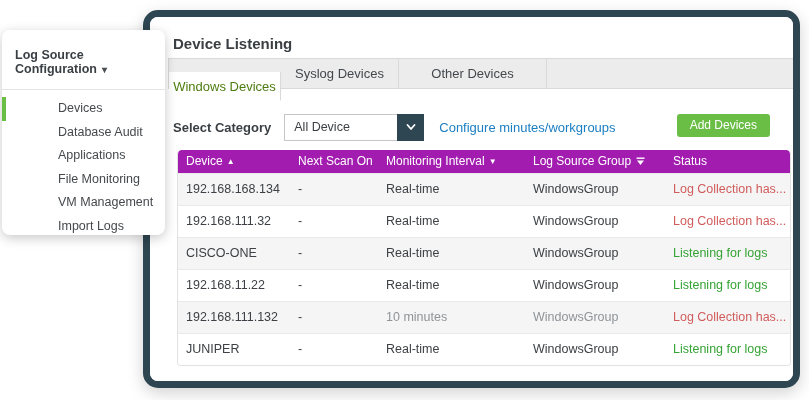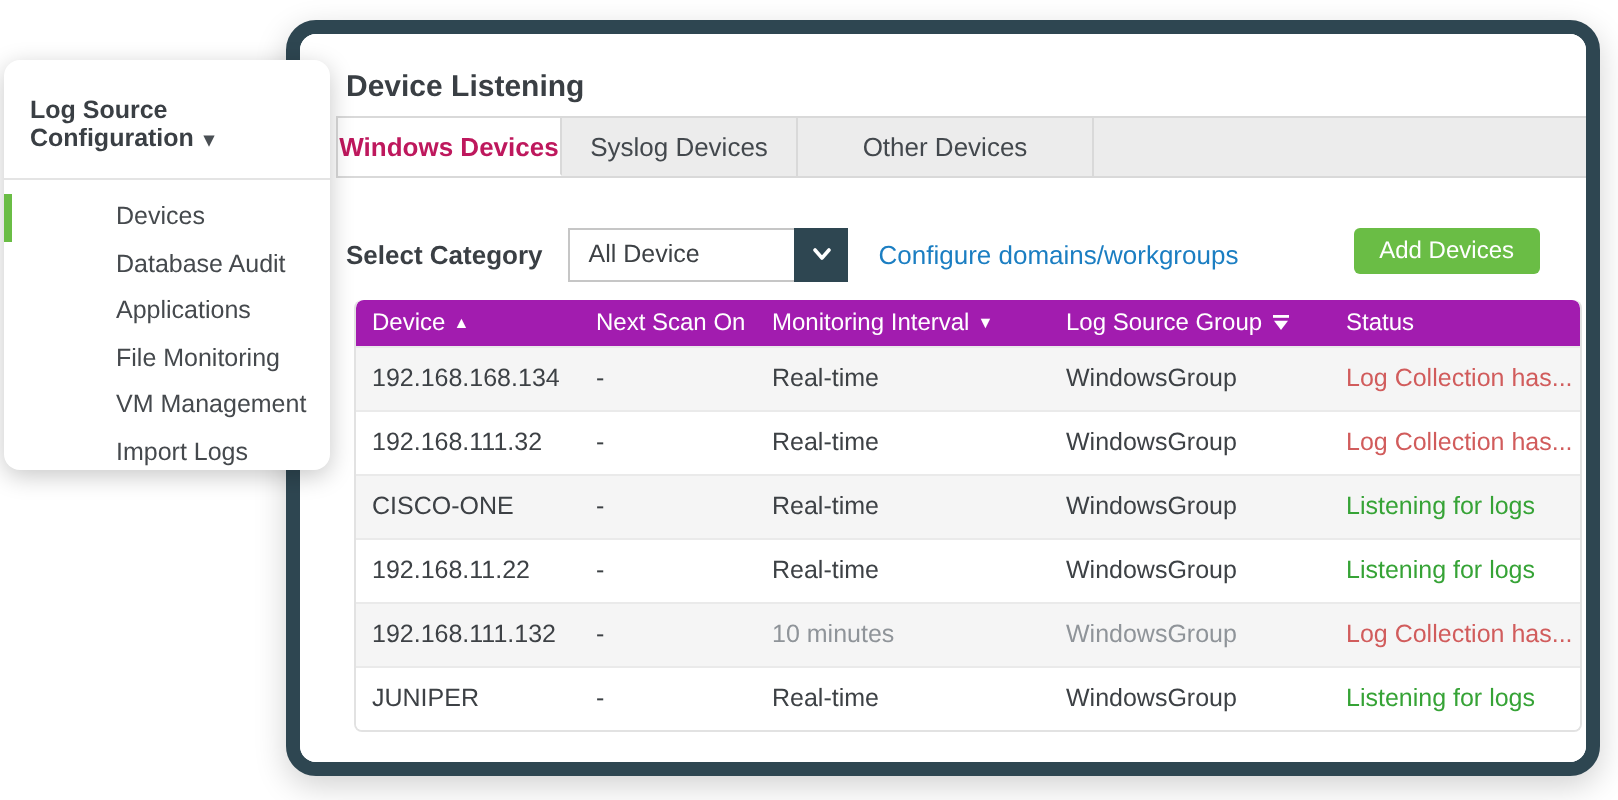--- a/index.html
+++ b/index.html
@@ -27,22 +27,22 @@
     border-top:1px solid #d9d9d9; border-left:1px solid #d9d9d9; border-bottom:1px solid #d9d9d9;
   }
   .tab {
     height:100%; display:flex; align-items:center; justify-content:center;
     font-size:13px; color:#43484d; border-right:1px solid #d9d9d9; cursor:pointer;
   }
   .tab.t0 { width:112px; }
   .tab.t1 { width:118px; }
   .tab.t2 { width:148px; }
   .tab.active {
-    background:#fff; font-weight:bold; color:#be185d;
-    margin-bottom:-1px; border-bottom:1px solid #fff;
+    background:#fff; font-weight:normal; color:#4d7c0f;
+    margin-bottom:-1px; border-bottom:1px solid #fff;margin-top:13px;
   }
 
   
   .toolbar { position:absolute; left:23px; right:0; top:96px; height:28px; display:flex; align-items:center; }
   .cat-label { font-size:13px; font-weight:bold; color:#3a3f44; }
   .select-box {
     position:relative; margin-left:13px; width:140px; height:27px;
     border:1px solid #c6c6c6; background:#fff; cursor:pointer;
   }
   .select-value { position:absolute; left:9px; top:0; line-height:25px; font-size:12.5px; color:#3d4145; }
@@ -126,21 +126,21 @@
       <div class="toolbar">
         <span class="cat-label">Select Category</span>
         <div class="select-box">
           <span class="select-value">All Device</span>
           <span class="select-btn">
             <svg class="chev-svg" width="12" height="12" viewBox="0 0 12 12">
                 <path d="M2.5 4l3.5 4 3.5-4" fill="none" stroke="#ffffff" stroke-width="1.8" stroke-linecap="round" stroke-linejoin="round"></path>
               </svg>
           </span>
         </div>
-        <a class="configure-link">Configure domains/workgroups</a>
+        <a class="configure-link">Configure minutes/workgroups</a>
         <button class="add-btn">Add Devices</button>
       </div>
 
       <div class="table">
         <div class="thead">
           <div class="hcell c1">
             <span>Device</span><span class="sort-ic">▲</span>
           </div>
           <div class="hcell c2">
             <span>Next Scan On</span>

